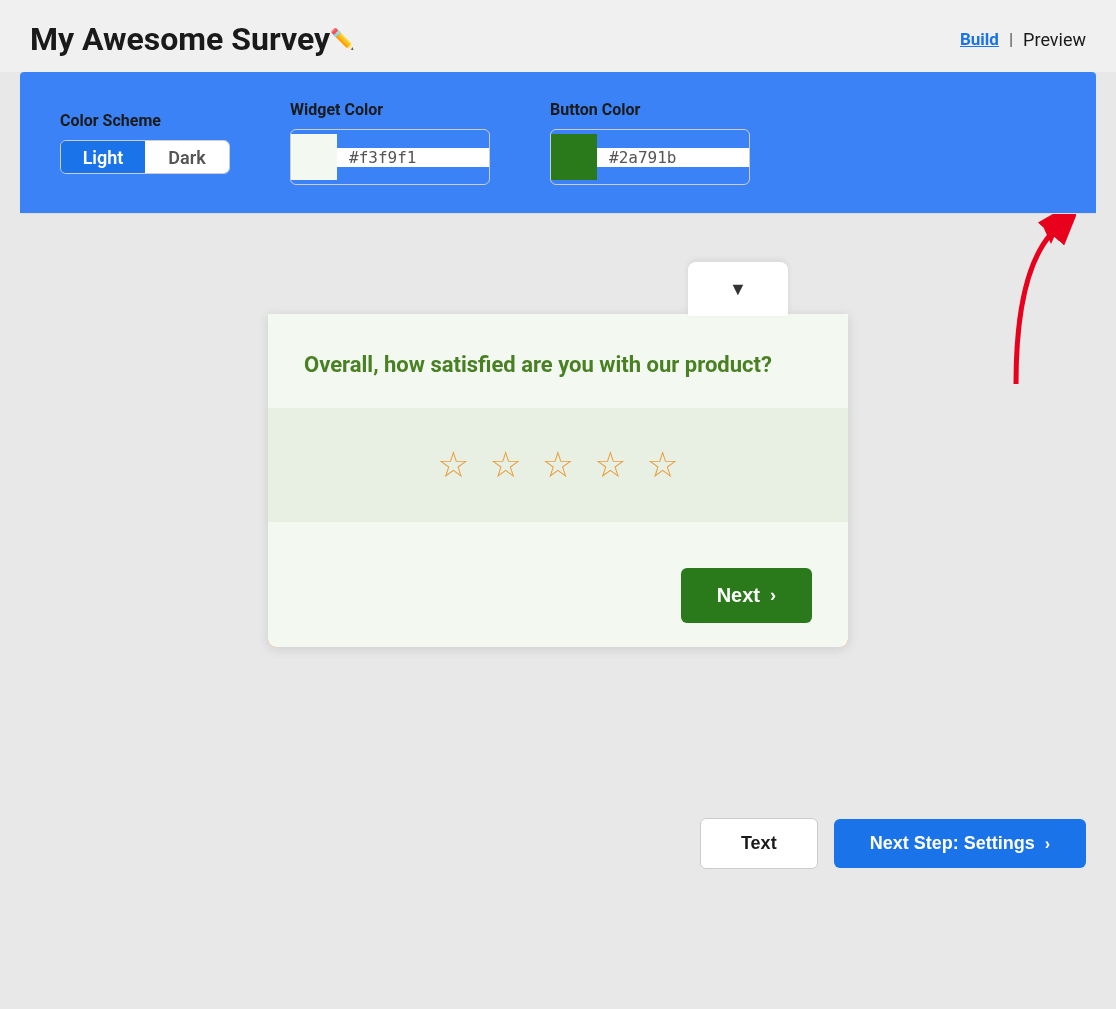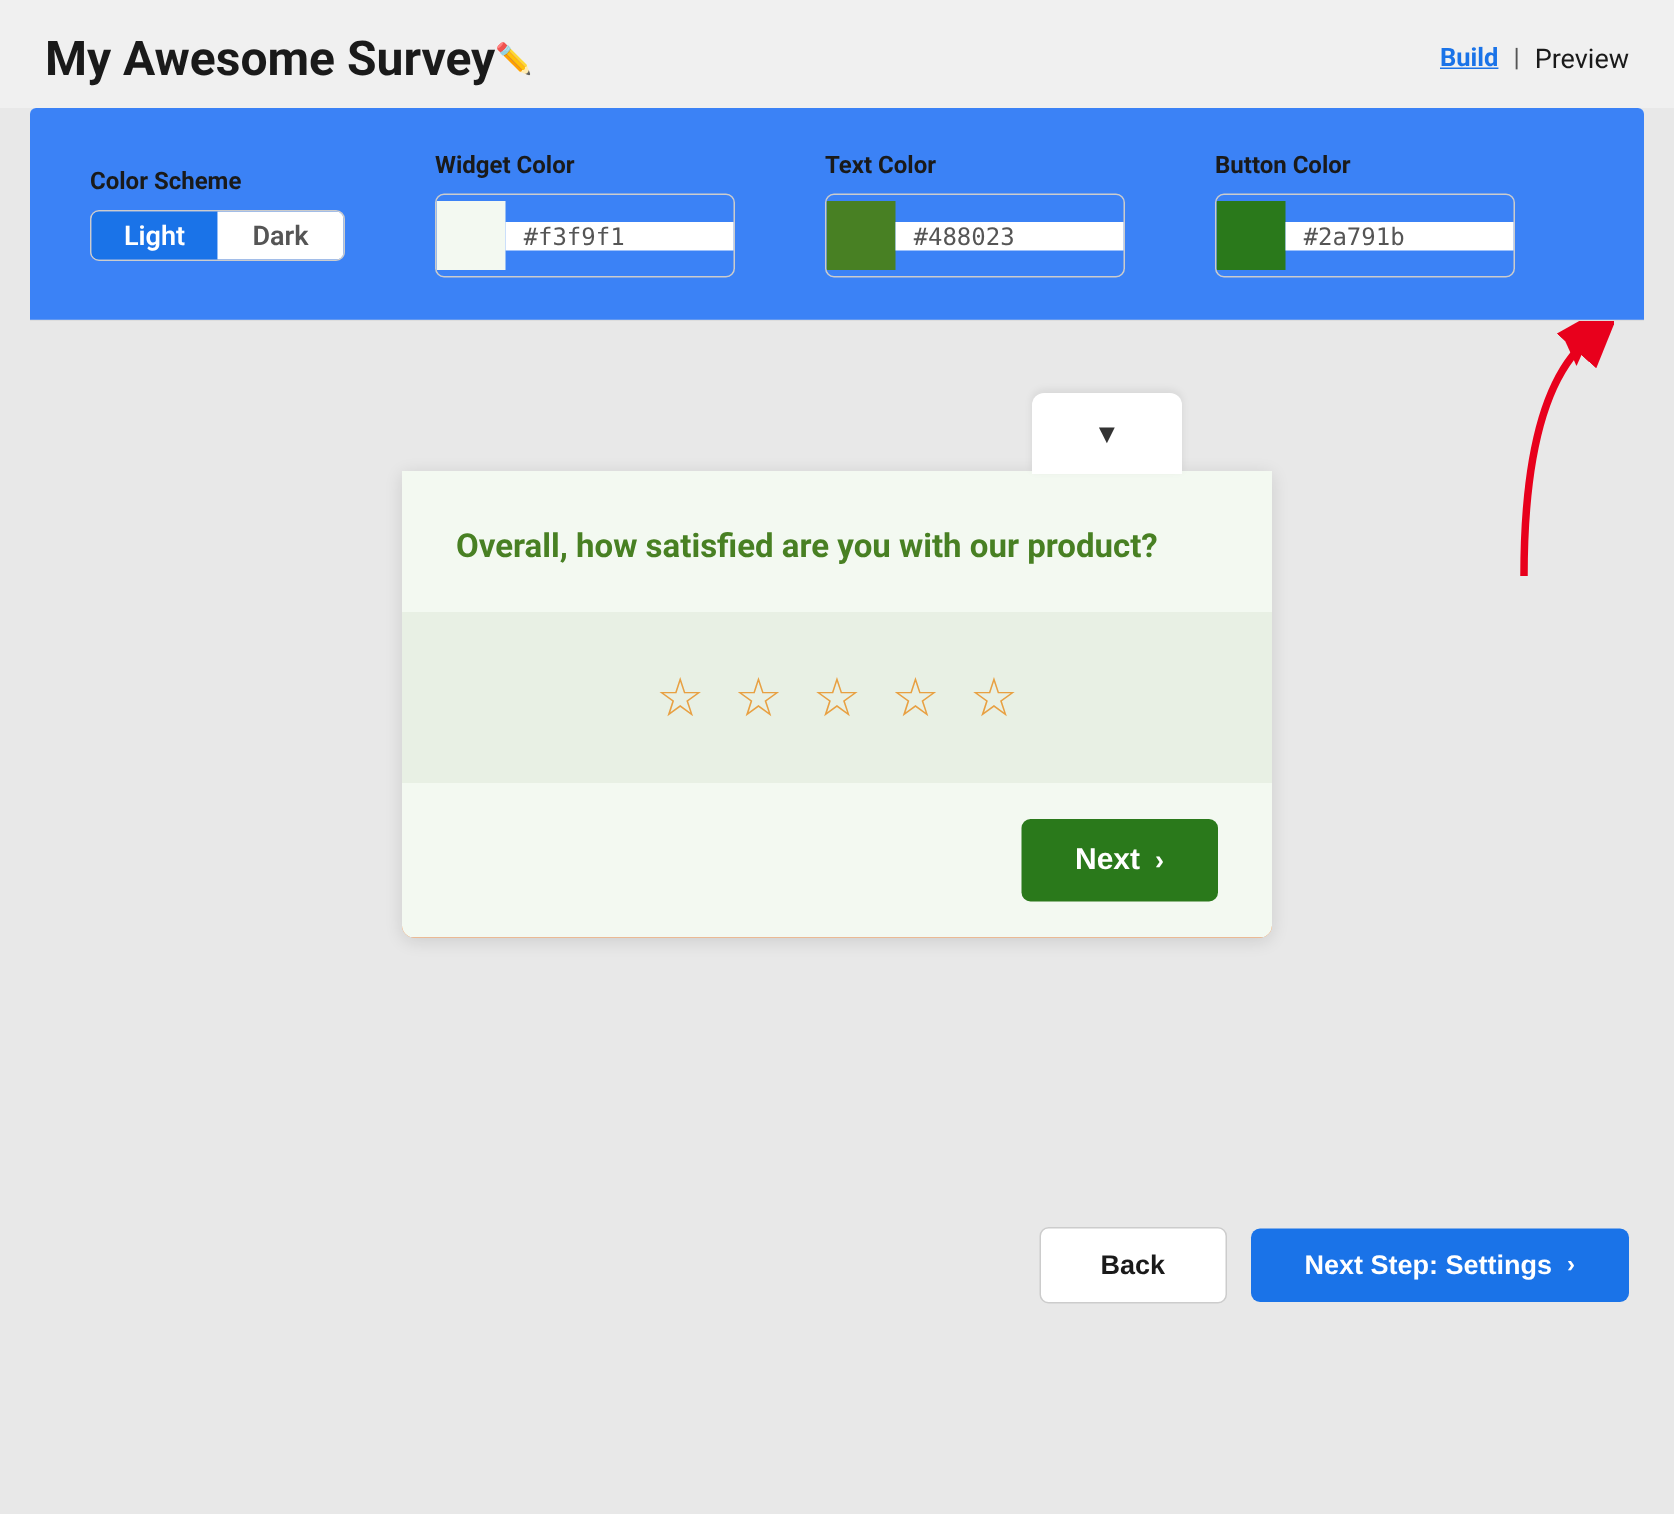--- a/index.html
+++ b/index.html
@@ -225,20 +225,21 @@
       color: white;
       border: none;
       border-radius: 6px;
       padding: 16px 36px;
       font-size: 20px;
       font-weight: 700;
       cursor: pointer;
       display: flex;
       align-items: center;
       gap: 10px;
+      margin-top: 22px;
     }
     .next-button-arrow {
       font-size: 18px;
     }
 
     
     .bottom-bar {
       display: flex;
       justify-content: flex-end;
       align-items: center;
@@ -305,27 +306,20 @@
     </div>
 
     <div class="color-group">
       <span class="color-label">Widget Color</span>
       <div class="color-input-wrapper">
         <div class="color-swatch" style="background:#f3f9f1;"></div>
         <input class="color-hex" type="text" value="#f3f9f1" style="">
       </div>
     </div>
 
-    <div class="color-group">
-      <span class="color-label">Text Color</span>
-      <div class="color-input-wrapper">
-        <div class="color-swatch" style="background:#488023;"></div>
-        <input class="color-hex" type="text" value="#488023" style="">
-      </div>
-    </div>
 
     <div class="color-group">
       <span class="color-label">Button Color</span>
       <div class="color-input-wrapper">
         <div class="color-swatch" style="background:#2a791b;"></div>
         <input class="color-hex" type="text" value="#2a791b" style="">
       </div>
     </div>
   </div>
 
@@ -369,18 +363,18 @@
             <span class="next-button-arrow">›</span>
           </button>
         </div>
       </div>
     </div>
   </div>
 
 </div>
 
 <div class="bottom-bar">
-  <button class="back-button">Back</button>
+  <button class="back-button">Text</button>
   <button class="next-step-button">
     <span>Next Step: Settings</span>
     <span class="next-step-arrow">›</span>
   </button>
 </div>
 
 </body></html>

